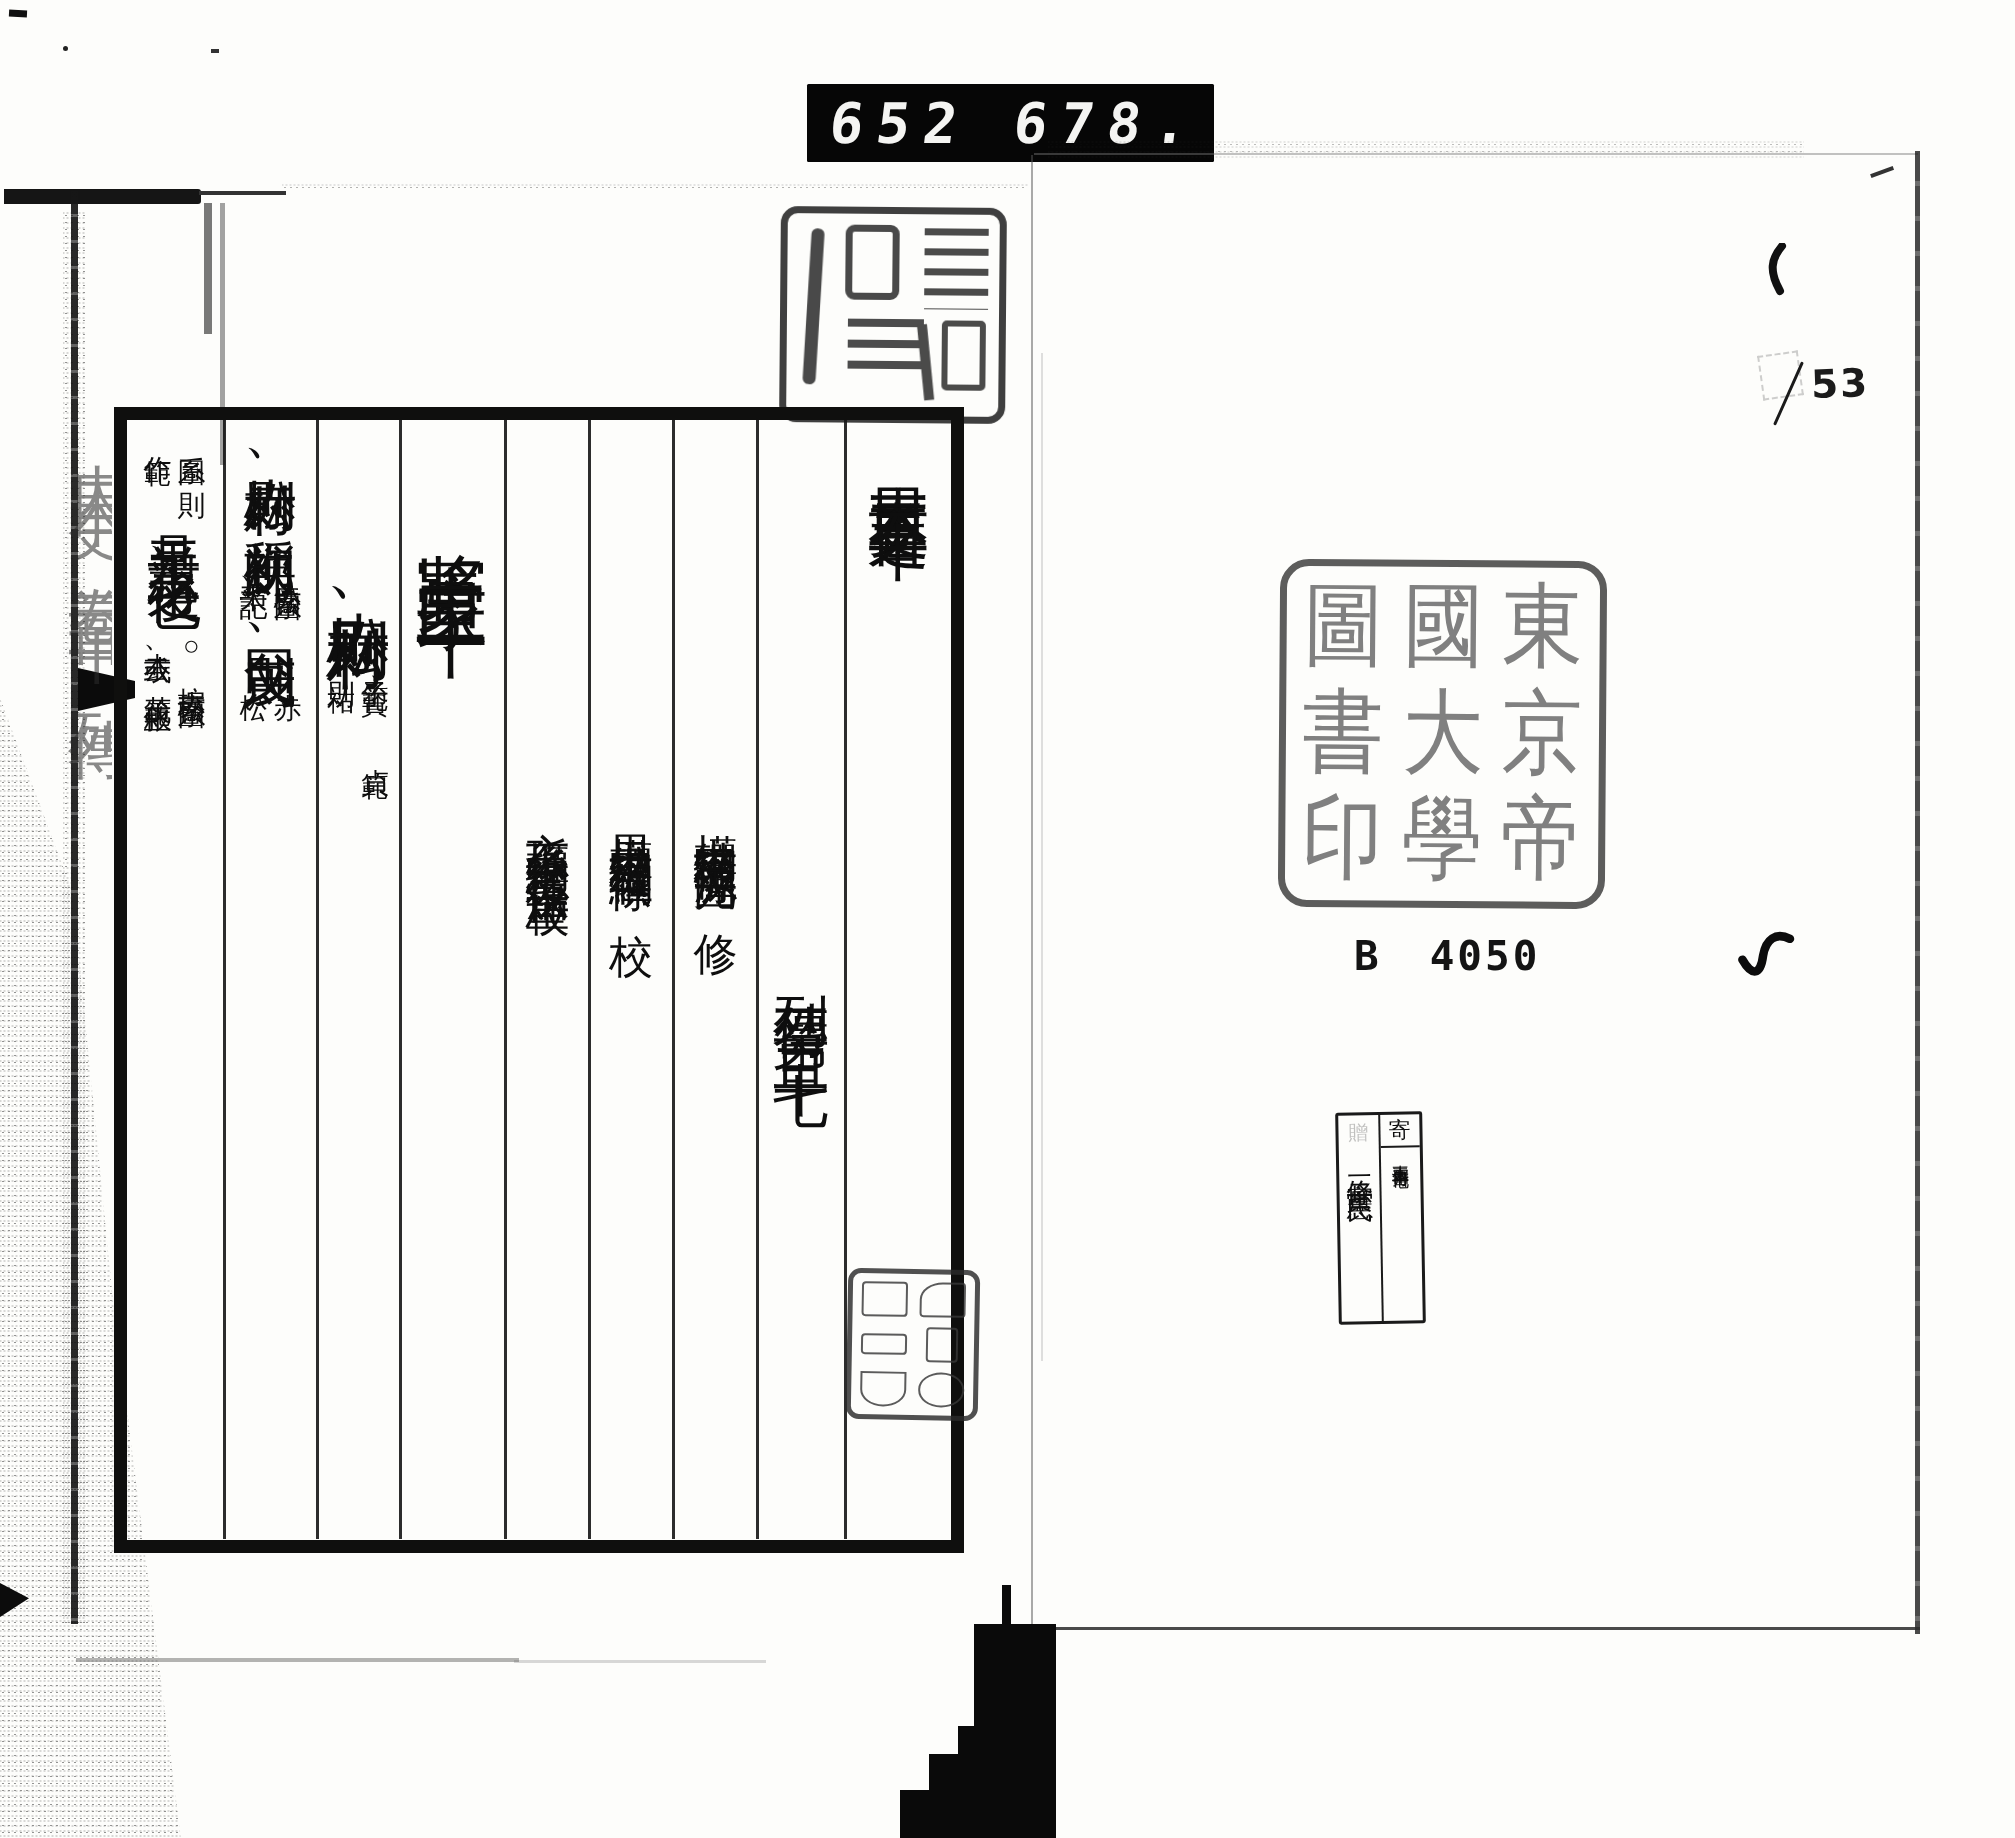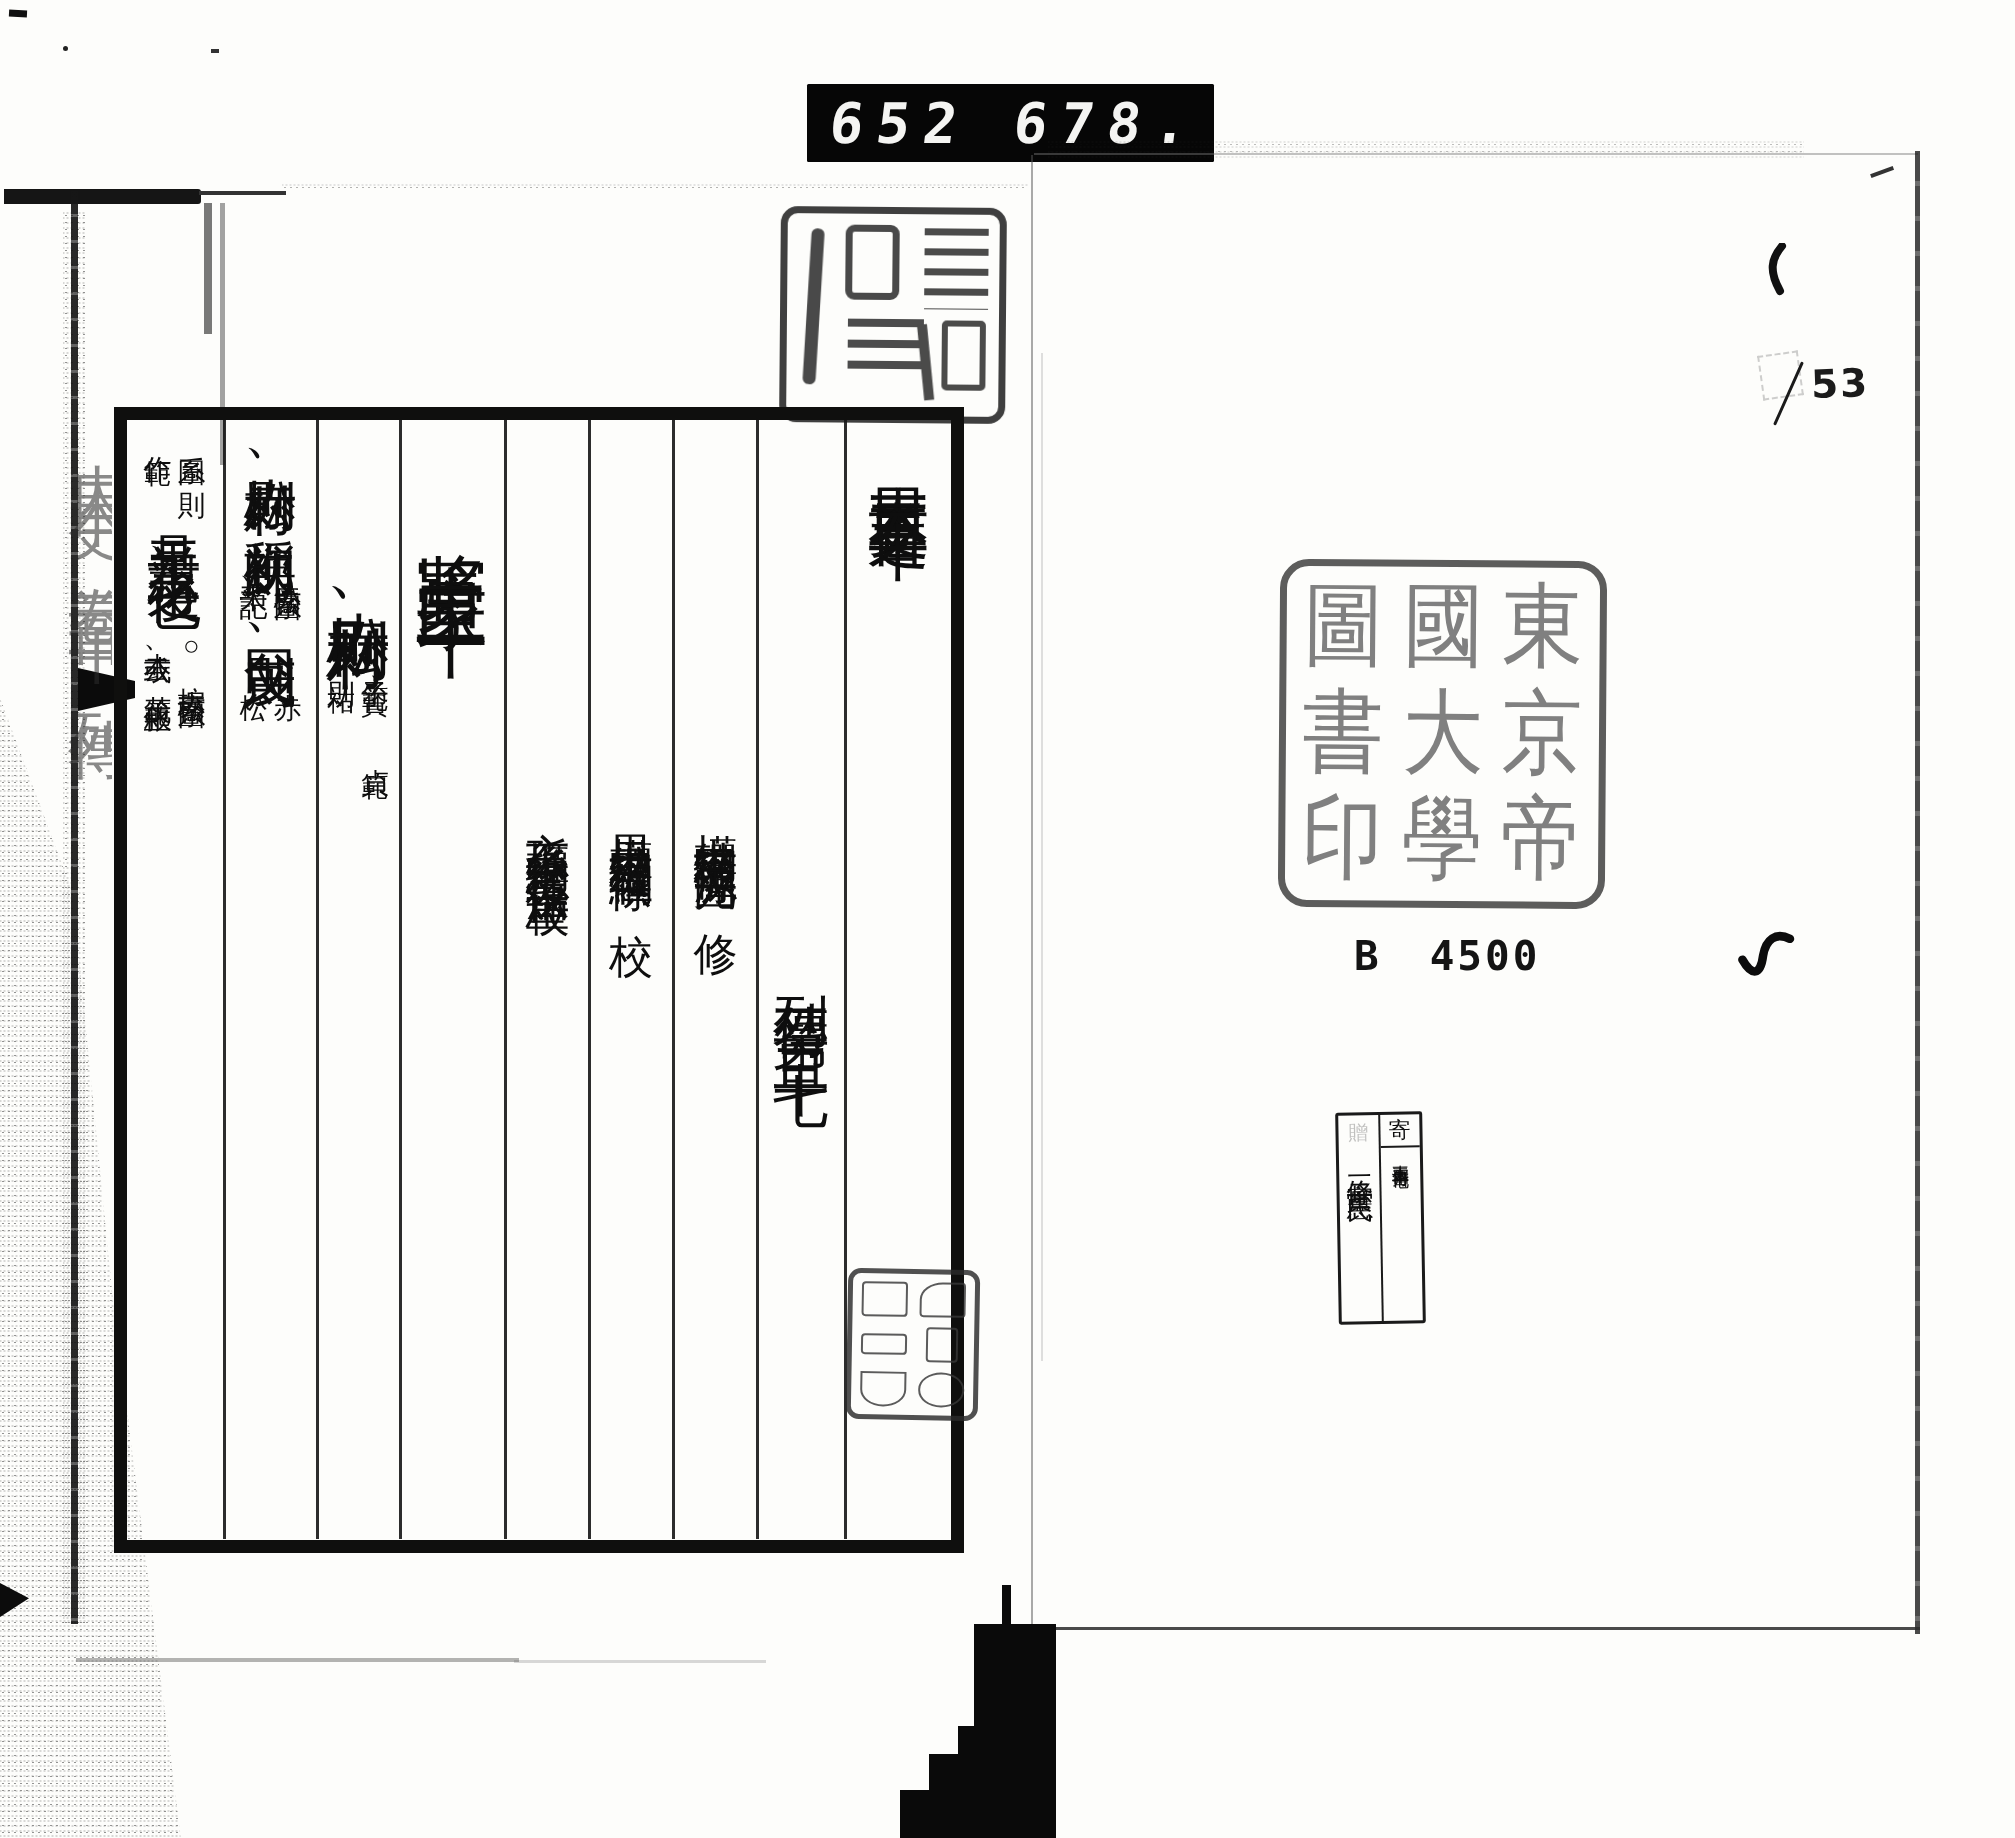--- a/index.html
+++ b/index.html
@@ -219,21 +219,21 @@
       <div class="scell">京</div>
       <div class="scell">印</div>
       <div class="scell">學</div>
       <div class="scell">帝</div>
     </div>
   </div>
 
   <div class="shelf">
     <span>B</span>
     <span style="width:48px;"></span>
-    <span>4500</span>
+    <span>4050</span>
   </div>
 
   <svg class="abs" style="left:1736px;top:925px;" width="65" height="60" viewBox="0 0 130 120">
     <path d="M12 62 C 26 98, 44 98, 54 60 C 64 28, 86 16, 112 34" stroke="#0c0c0c" stroke-width="17" fill="none" stroke-linecap="round" transform="rotate(-8 65 60)"></path>
   </svg>
 
   <div class="stamp">
     <div class="stampcol right">
       <div class="stamphead">寄</div>
       <span class="vtext" style="font-size:17px;letter-spacing:1px;margin-top:4px;">大正十三年四月七日</span>

